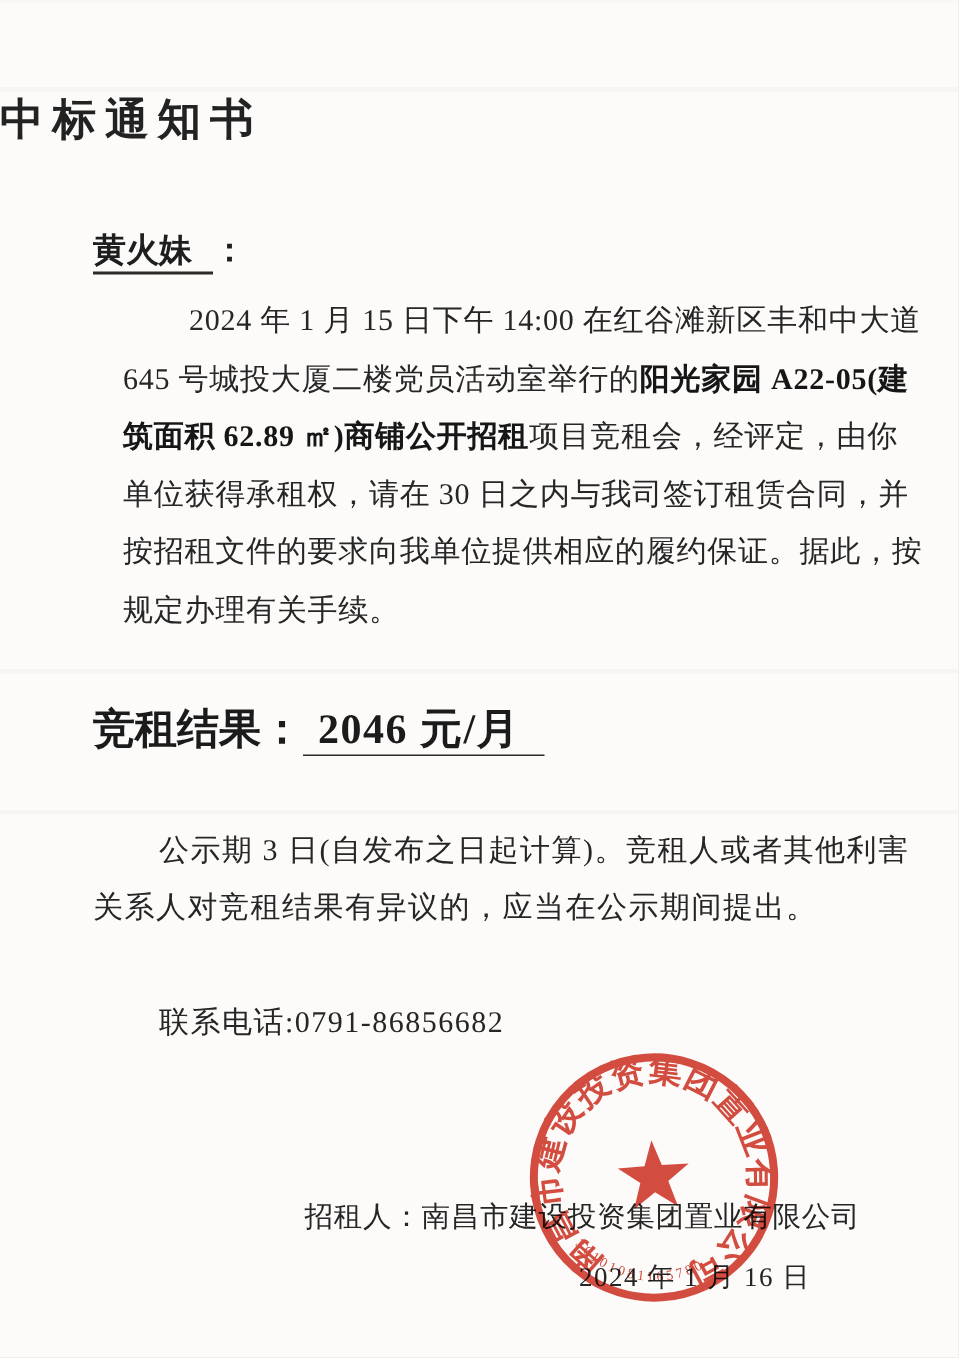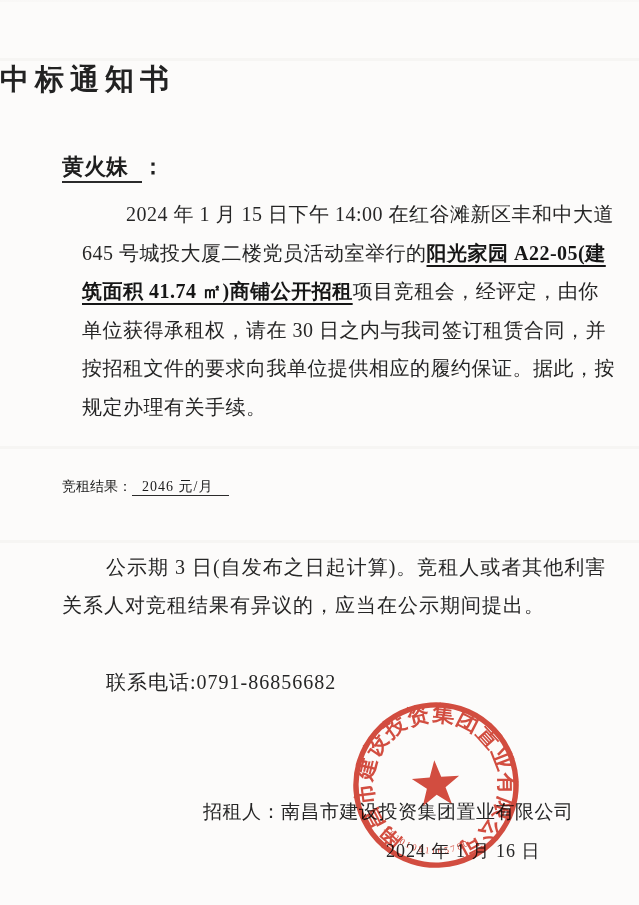--- a/index.html
+++ b/index.html
@@ -27,24 +27,24 @@
   .salutation .name { border-bottom:2px solid #2b2b2b; padding:0 14px 2px 0; }
   .body-block { position:absolute; top:195px; left:62px; width:515px; }
   .pline {
     font-size:20px; line-height:38.5px; height:38.5px;
     white-space:nowrap; text-align:justify; text-align-last:justify;
     color:#262626; letter-spacing:0.5px;margin-left:20px;
   }
   .pline.last { text-align-last:left; }
   .pline.indent { text-indent:44px; }
   .hl { font-weight:700; color:#161616;
-        text-decoration:underline; text-decoration-thickness:1.6px; text-underline-offset:5px; }
+        text-decoration-thickness:1.6px; text-underline-offset:5px; }
   .result-line {
     position:absolute; top:472px; left:62px;
-    font-size:14px; line-height:30px; font-weight:400; color:#1b1b1b;
+    font-size:28px; line-height:30px; font-weight:700; color:#1b1b1b;
   }
   .result-line .value { border-bottom:1.8px solid #2b2b2b; padding:0 16px 1px 10px; letter-spacing:1px; }
   .notice-block { position:absolute; top:549px; left:62px; width:515px; }
   .nline { font-size:20px; line-height:37.5px; height:37.5px; white-space:nowrap; color:#262626; letter-spacing:1px; }
   .nline.indent { text-indent:44px; }
   .info-line { position:absolute; left:106px; font-size:20px; line-height:26px; color:#262626; letter-spacing:1px; white-space:nowrap; }
   .supervisor { top:632px; }
   .phone { top:669px; }
   .issuer-line { position:absolute; top:799px; left:203px; font-size:19px; line-height:26px; color:#262626; letter-spacing:0.5px; white-space:nowrap; }
   .date-line { position:absolute; top:838px; left:357px; font-size:18px; line-height:26px; color:#262626; letter-spacing:1px; white-space:nowrap;margin-left:29px; }
@@ -66,21 +66,21 @@
 
   <div class="doc-title">中标通知书</div>
 
   <div class="salutation">
     <span class="name">黄火妹</span><span>：</span>
   </div>
 
   <div class="body-block">
     <div class="pline indent"><span>2024 年 1 月 15 日下午 14:00 在红谷滩新区丰和中大道</span><span class="hl"></span><span></span></div>
     <div class="pline"><span>645 号城投大厦二楼党员活动室举行的</span><span class="hl">阳光家园 A22-05(建</span><span></span></div>
-    <div class="pline"><span></span><span class="hl">筑面积 41.74 ㎡)商铺公开招租</span><span>项目竞租会，经评定，由你</span></div>
+    <div class="pline"><span></span><span class="hl">筑面积 62.89 ㎡)商铺公开招租</span><span>项目竞租会，经评定，由你</span></div>
     <div class="pline"><span>单位获得承租权，请在 30 日之内与我司签订租赁合同，并</span><span class="hl"></span><span></span></div>
     <div class="pline"><span>按招租文件的要求向我单位提供相应的履约保证。据此，按</span><span class="hl"></span><span></span></div>
     <div class="pline last"><span>规定办理有关手续。</span></div>
   </div>
 
   <div class="result-line">
     <span>竞租结果：</span><span class="value">2046 元/月</span>
   </div>
 
   <div class="notice-block">

